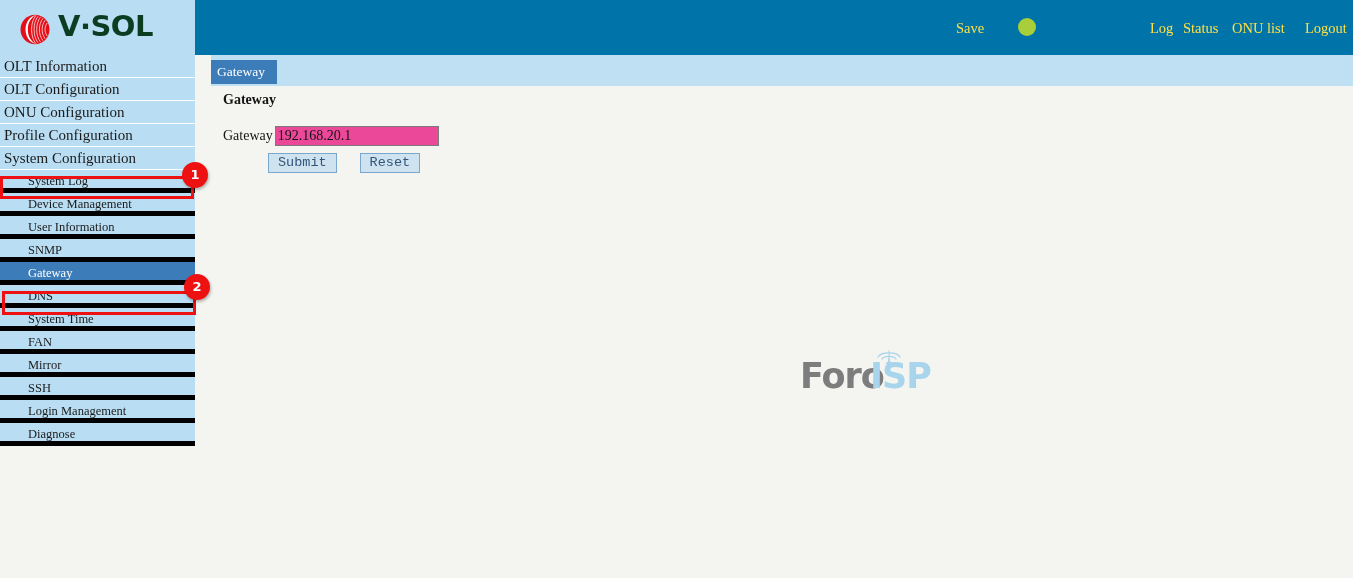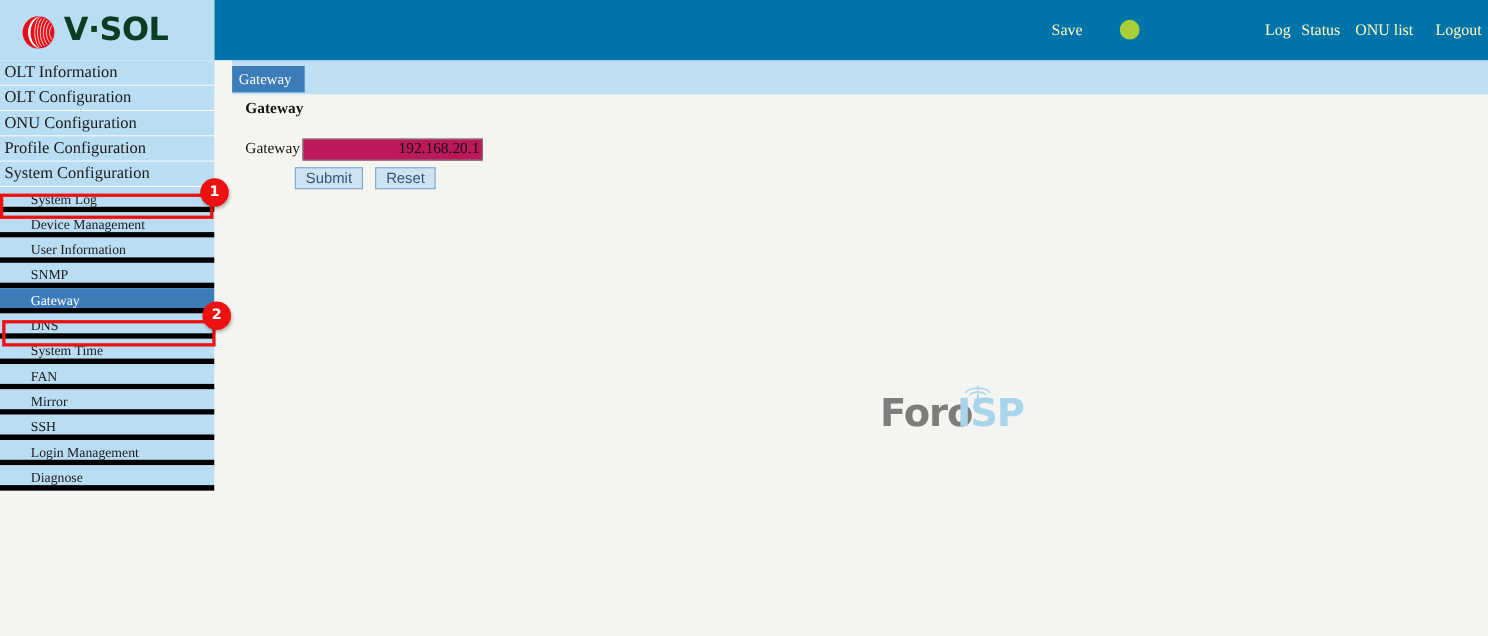--- a/index.html
+++ b/index.html
@@ -42,21 +42,21 @@
     color: #0a3d22;
   }
   #header-bar {
     position: absolute;
     left: 195px; top: 0;
     width: 1158px; height: 55px;
     background: #0074a8;
   }
   .hdr-link {
     position: absolute;
-    color: #fef9c3;
+    color: #fde047;
     font-size: 14.5px;
     line-height: 16px;
     top: 20px;
     cursor: pointer;
     white-space: nowrap;
   }
   #hdr-save   { left: 761px; }
   #hdr-log    { left: 955px; }
   #hdr-status { left: 988px; }
   #hdr-onulist{ left: 1037px; }
@@ -152,36 +152,35 @@
     padding-right: 2px;
   }
   #gateway-input {
     width: 158px;
     height: 16px;
     font-family: "Liberation Serif", "DejaVu Serif", serif;
     font-size: 14px;
     color: #111111;
     padding: 1px 2px;
     border: 1px solid #7b7b7b;
-    background: #be185d;
+    background: #ec4899;
     box-sizing: content-box;
-    text-align: right;
   }
   #button-row {
     position: absolute;
     left: 73px; top: 66px;
   }
   .form-btn {
-    font-family: Liberation Sans, sans-serif;
+    font-family: Liberation Mono, monospace;
     font-size: 13.5px;
     color: #32567a;
     background: #cfe2f0;
     border: 1px solid #7aa7cd;
     padding: 1px 9px 2px 9px;
-    margin-right: 7px;
+    margin-right: 19px;
     cursor: pointer;
   }
 
   
   #watermark {
     position: absolute;
     left: 605px; top: 262px;
     width: 145px; height: 45px;
     pointer-events: none;
   }

